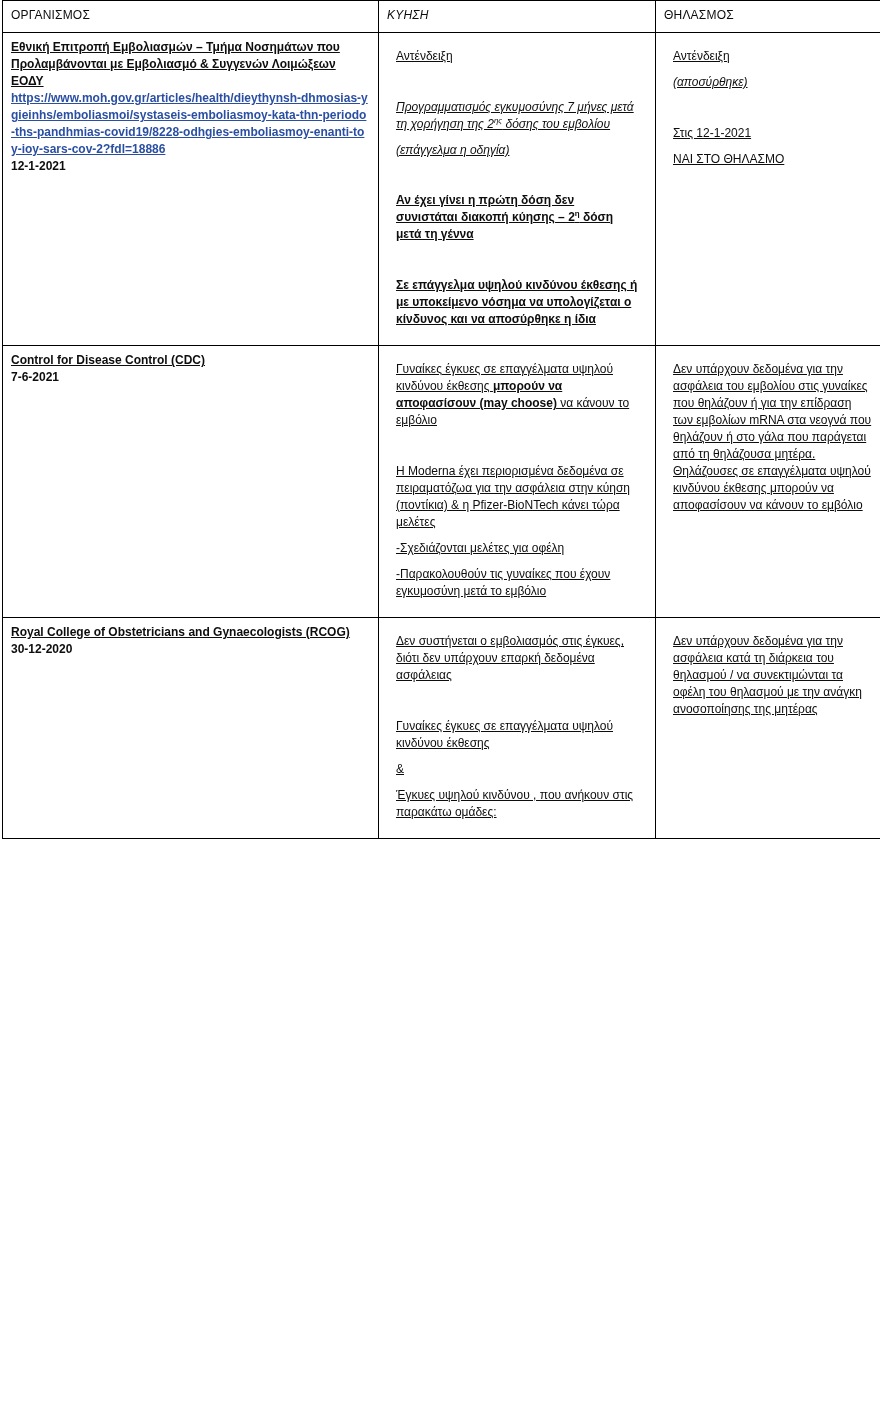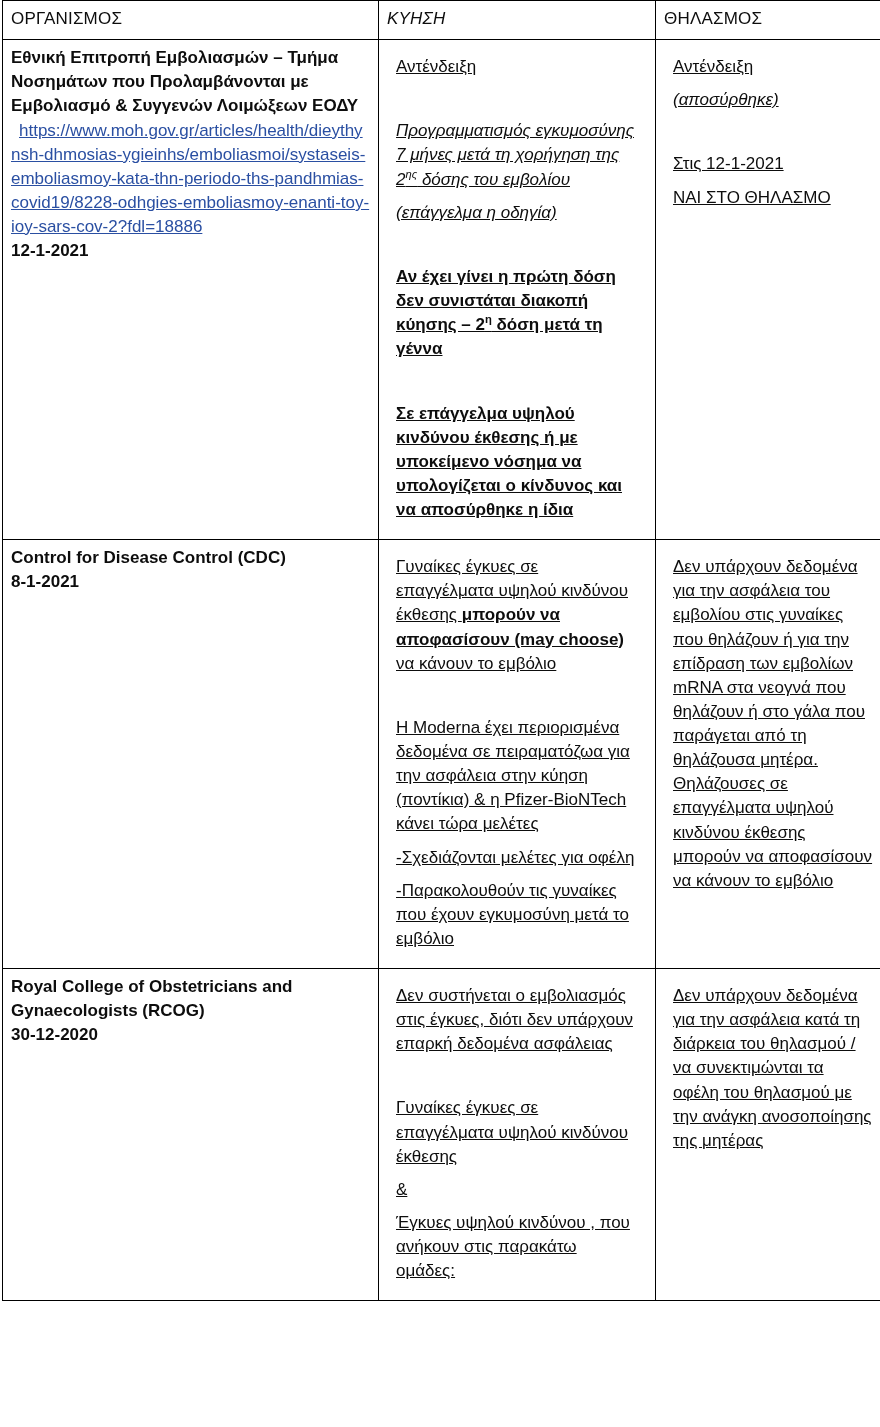--- a/index.html
+++ b/index.html
@@ -27,21 +27,21 @@
 
   table.guidance-table col.col-org   { width: 376px; }
   table.guidance-table col.col-preg  { width: 277px; }
   table.guidance-table col.col-bf    { width: 235px; }
 
   table.guidance-table td,
   table.guidance-table th {
     border: 1.3px solid #000000;
     vertical-align: top;
     padding: 6px 8px 8px 8px;
-    font-size: 17px;
+    font-size: 12px;
     line-height: 1.42;
     font-weight: normal;
     text-align: left;
   }
 
   
   thead th {
     font-weight: bold;
     font-size: 14.6px;
     letter-spacing: .2px;
@@ -62,29 +62,29 @@
 
   .gap { height: 1.30em; }
 
   .b   { font-weight: bold; }
   .i   { font-style: italic; }
 
   .link {
     color: #2a4fa2;
     text-decoration: underline;
     word-break: break-all;
-    font-weight: normal;
+    font-weight: bold;
     display: inline;
     cursor: pointer;
-    margin-left: 8px;
   }
 
   .org-name {
     font-weight: bold;
     display: block;
+    text-decoration: underline;
   }
   .org-date {
     font-weight: bold;
     display: block;
   }
 
   sup {
     font-size: .66em;
     vertical-align: super;
     line-height: 0;
@@ -133,21 +133,21 @@
         <div class="blk i">(αποσύρθηκε)</div>
         <div class="gap"></div>
         <div class="blk">Στις 12-1-2021</div>
         <div class="blk">ΝΑΙ ΣΤΟ ΘΗΛΑΣΜΟ</div>
       </td>
     </tr>
 
     <tr>
       <td class="cell">
         <span class="org-name">Control for Disease Control (CDC)</span>
-        <span class="org-date">8-1-2021</span>
+        <span class="org-date">7-6-2021</span>
       </td>
 
       <td class="cell">
         <div class="blk"><span>Γυναίκες έγκυες σε επαγγέλματα υψηλού κινδύνου έκθεσης </span><span class="b">μπορούν να αποφασίσουν (may choose)</span><span> να κάνουν το εμβόλιο</span></div>
         <div class="gap"></div>
         <div class="blk">Η Moderna έχει περιορισμένα δεδομένα σε πειραματόζωα για την ασφάλεια στην κύηση (ποντίκια) &amp; η Pfizer-BioNTech κάνει τώρα μελέτες</div>
         <div class="blk">-Σχεδιάζονται μελέτες για οφέλη</div>
         <div class="blk">-Παρακολουθούν τις γυναίκες που έχουν εγκυμοσύνη μετά το εμβόλιο</div>
       </td>
 

